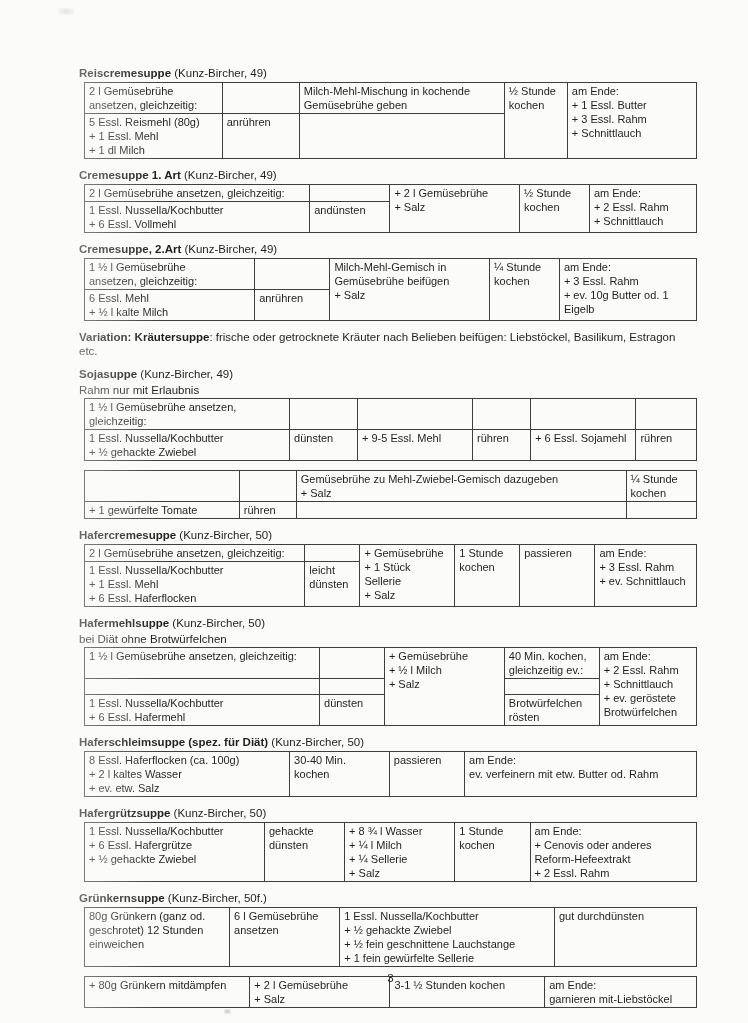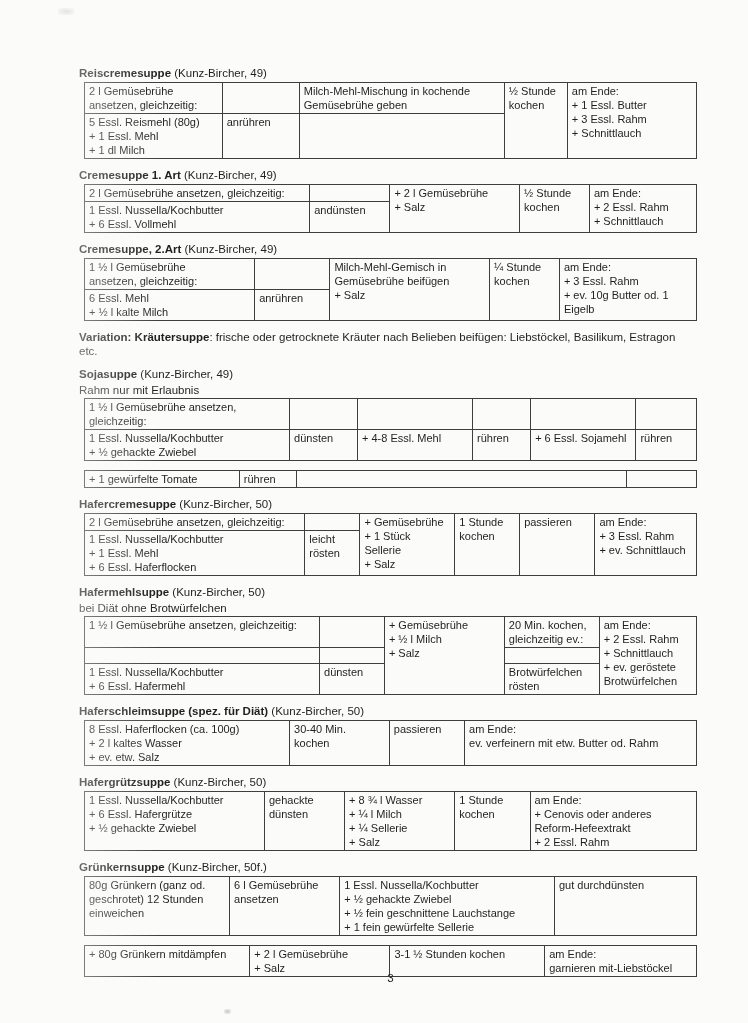--- a/index.html
+++ b/index.html
@@ -156,35 +156,43 @@
               <td></td>
               <td></td>
               <td></td>
               <td></td>
               <td></td>
             </tr>
             <tr>
               <td>1 Essl. Nussella/Kochbutter
 + ½ gehackte Zwiebel</td>
               <td>dünsten</td>
-              <td>+ 4-8 Essl. Mehl</td>
+              <td>+ 9-5 Essl. Mehl</td>
               <td>rühren</td>
               <td>+ 6 Essl. Sojamehl</td>
               <td>rühren</td>
             </tr>
           </tbody>
         </table>
         <table class="recipe-table">
           <colgroup>
             <col style="width: 25.3%;">
             <col style="width: 9.3%;">
             <col style="width: 53.9%;">
             <col style="width: 11.5%;">
           </colgroup>
           <tbody>
+            <tr>
+              <td></td>
+              <td></td>
+              <td>Gemüsebrühe zu Mehl-Zwiebel-Gemisch dazugeben
++ Salz</td>
+              <td>¼ Stunde
+kochen</td>
+            </tr>
             <tr>
               <td>+ 1 gewürfelte Tomate</td>
               <td>rühren</td>
               <td></td>
               <td></td>
             </tr>
           </tbody>
         </table>
       </div>
       <div class="section">
@@ -210,21 +218,21 @@
               <td rowspan="2">passieren</td>
               <td rowspan="2">am Ende:
 + 3 Essl. Rahm
 + ev. Schnittlauch</td>
             </tr>
             <tr>
               <td>1 Essl. Nussella/Kochbutter
 + 1 Essl. Mehl
 + 6 Essl. Haferflocken</td>
               <td>leicht
-rösten</td>
+dünsten</td>
             </tr>
           </tbody>
         </table>
       </div>
       <div class="section">
         <div class="title"><span class="bold">Hafermehlsuppe</span><span> (Kunz-Bircher, 50)</span></div>
         <div class="subtitle">bei Diät ohne Brotwürfelchen</div>
         <table class="recipe-table">
           <colgroup>
             <col style="width: 38.4%;">
@@ -233,21 +241,21 @@
             <col style="width: 15.5%;">
             <col style="width: 15.9%;">
           </colgroup>
           <tbody>
             <tr>
               <td>1 ½ l Gemüsebrühe ansetzen, gleichzeitig:</td>
               <td></td>
               <td rowspan="3">+ Gemüsebrühe
 + ½ l Milch
 + Salz</td>
-              <td>20 Min. kochen,
+              <td>40 Min. kochen,
 gleichzeitig ev.:</td>
               <td rowspan="3">am Ende:
 + 2 Essl. Rahm
 + Schnittlauch
 + ev. geröstete
 Brotwürfelchen</td>
             </tr>
             <tr style="height: 16px;">
               <td></td>
               <td></td>

